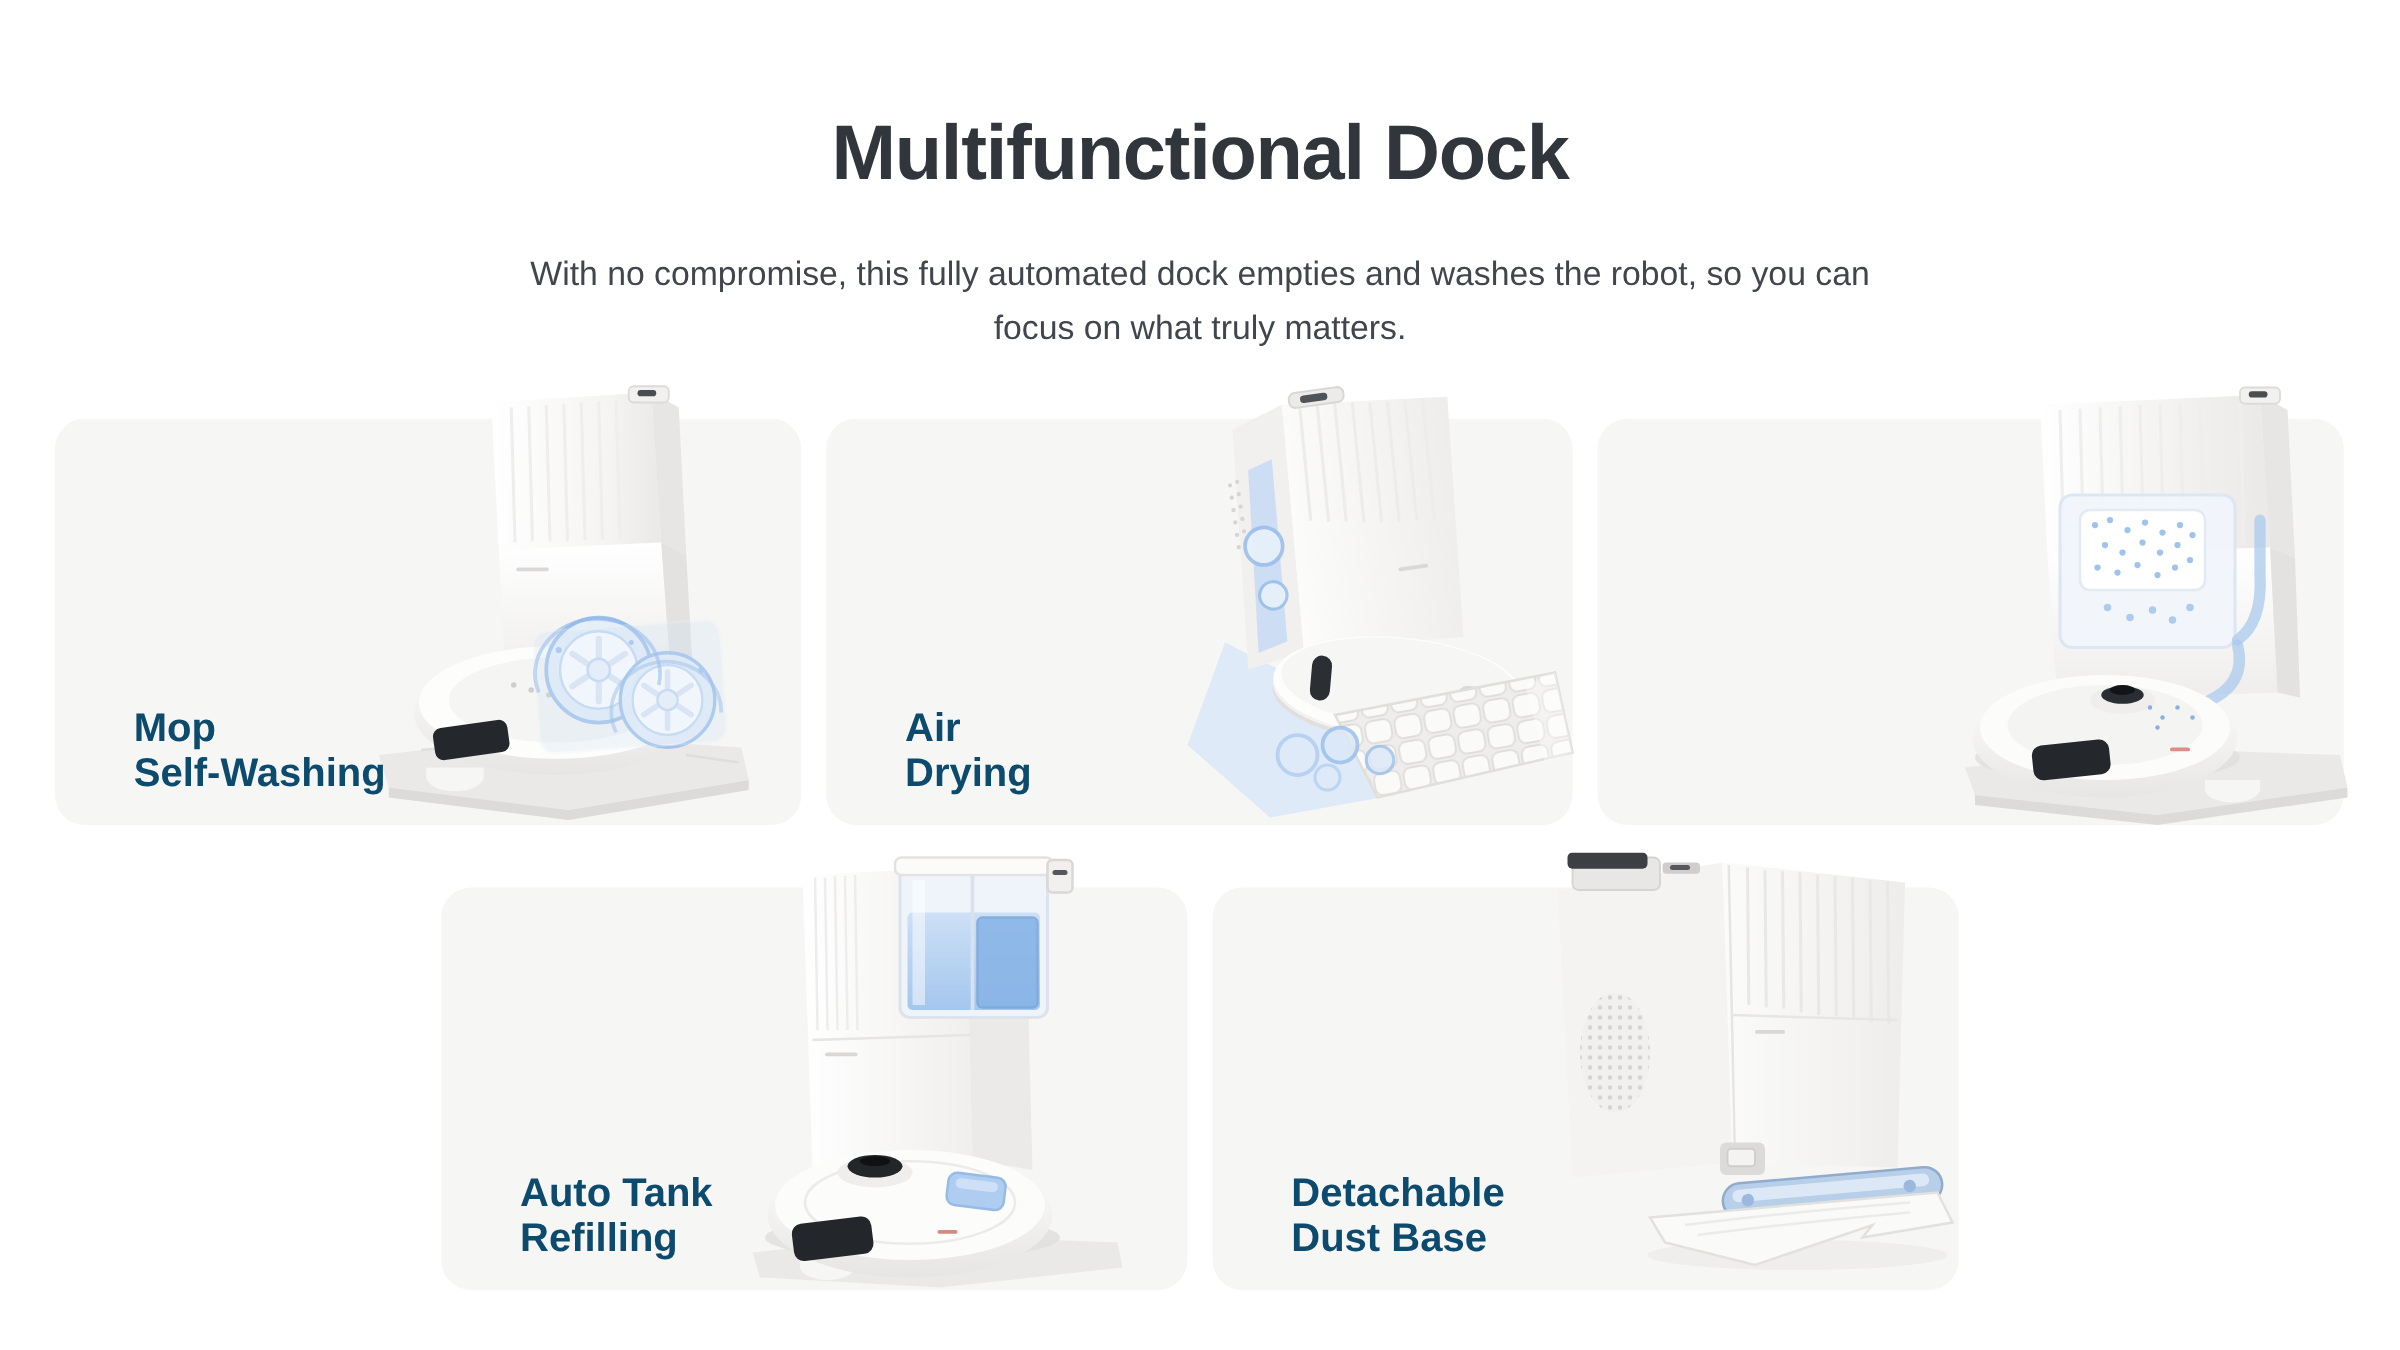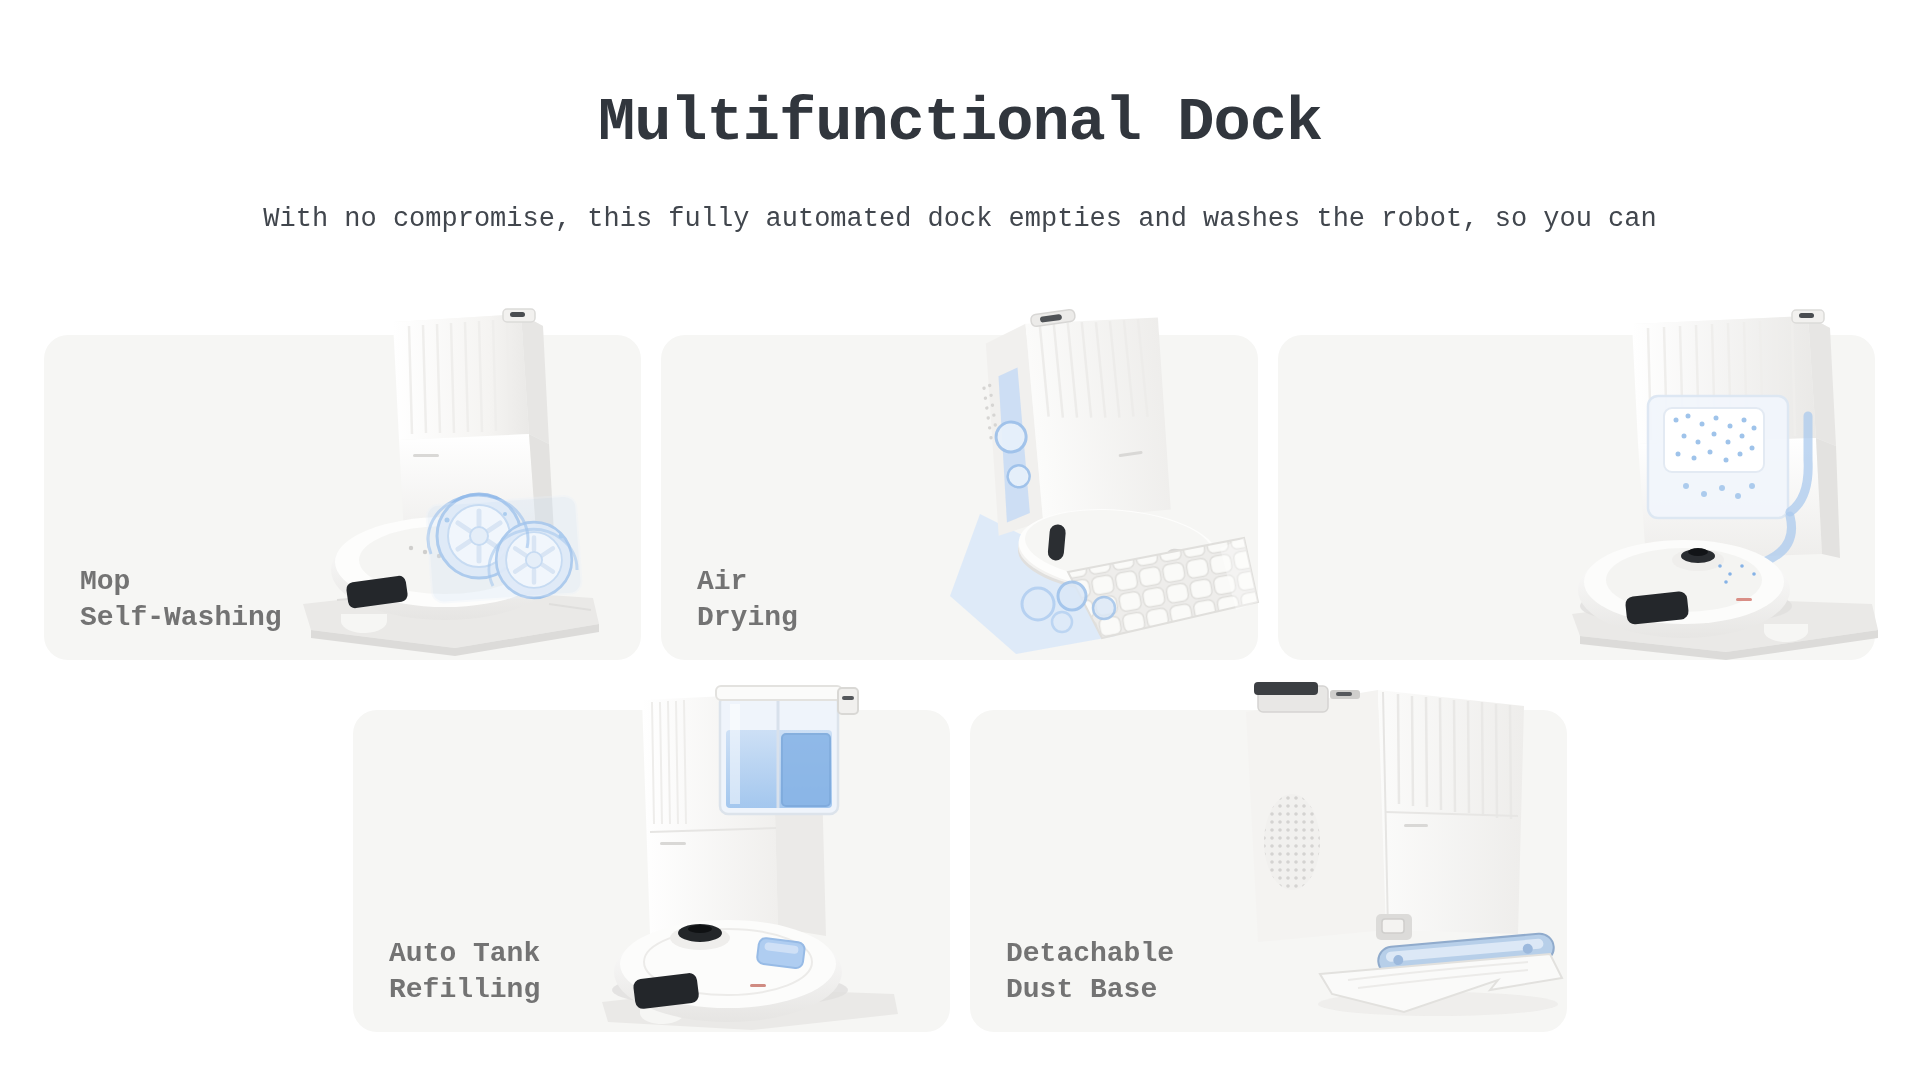--- a/index.html
+++ b/index.html
@@ -1,18 +1,18 @@
 <!DOCTYPE html>
 <html><head>
 <meta charset="utf-8">
 <style>
   html,body { margin:0; padding:0; background:#ffffff; }
   .page {
     position:relative; width:1920px; height:1080px; background:#ffffff;
-    font-family:Liberation Mono, monospace; overflow:hidden;
+    font-family:Liberation Sans, sans-serif; overflow:hidden;
   }
   .title {
     position:absolute; top:86px; left:0; width:1920px; margin:0;
     text-align:center; font-size:62px; line-height:74px; font-weight:700;
     color:#31363d; letter-spacing:-1px;
   }
   .subtitle {
     position:absolute; top:198px; left:0; width:1920px; margin:0;
     text-align:center; font-size:27px; line-height:43px; font-weight:400;
     color:#41464d;
@@ -21,41 +21,42 @@
   .cards { position:absolute; inset:0; }
   .card {
     position:absolute; background:#f6f6f4; border-radius:24px;
   }
   .card-1 { left:44px;   top:335px; width:597px; height:325px; }
   .card-2 { left:661px;  top:335px; width:597px; height:325px; }
   .card-3 { left:1278px; top:335px; width:597px; height:325px; }
   .card-4 { left:353px;  top:710px; width:597px; height:322px; }
   .card-5 { left:970px;  top:710px; width:597px; height:322px; }
   .card-label {
-    position:absolute; left:36px; bottom:24px;
-    font-size:28px; line-height:36px; font-weight:700; color:#737373;
+    position:absolute; left:63px; bottom:24px;
+    font-size:32px; line-height:36px; font-weight:700; color:#0c4a6e;
   }
   .card-label span { display:block; }
   .illo { position:absolute; }
   .illo svg { display:block; width:100%; height:100%; }
   .illo-1 { left:253px; top:-27px; width:310px; height:352px; }
   .illo-2 { left:259px; top:-27px; width:340px; height:350px; }
   .illo-3 { left:290px; top:-27px; width:320px; height:352px; }
   .illo-4 { left:247px; top:-26px; width:300px; height:348px; }
   .illo-5 { left:258px; top:-28px; width:340px; height:350px; }
 </style>
 </head>
 <body>
 
 <div class="page">
 
   <h1 class="title">Multifunctional Dock</h1>
 
   <p class="subtitle">
     <span>With no compromise, this fully automated dock empties and washes the robot, so you can</span>
+    <span>focus on what truly matters.</span>
   </p>
 
   <section class="cards">
 
     <div class="card card-1">
       <div class="illo illo-1">
         <svg viewBox="0 0 310 352">
           <defs>
             <linearGradient id="g1a" x1="0" y1="0" x2="1" y2="0">
                 <stop offset="0" stop-color="#ffffff"></stop>

